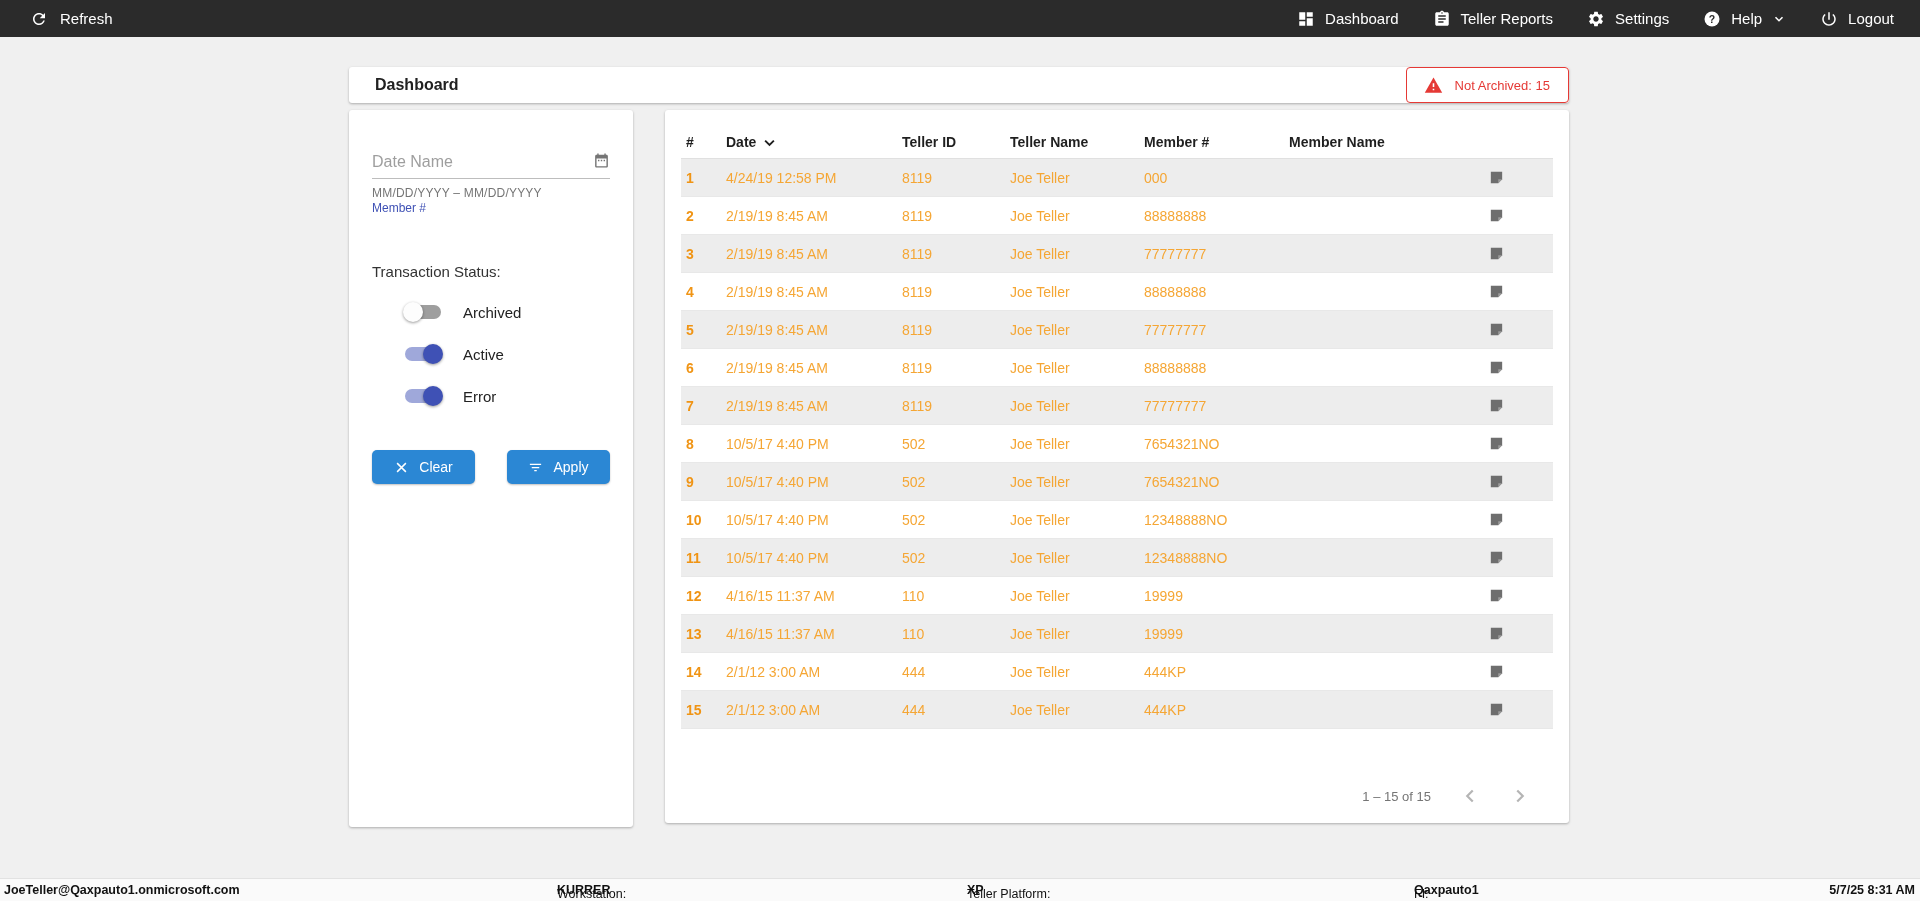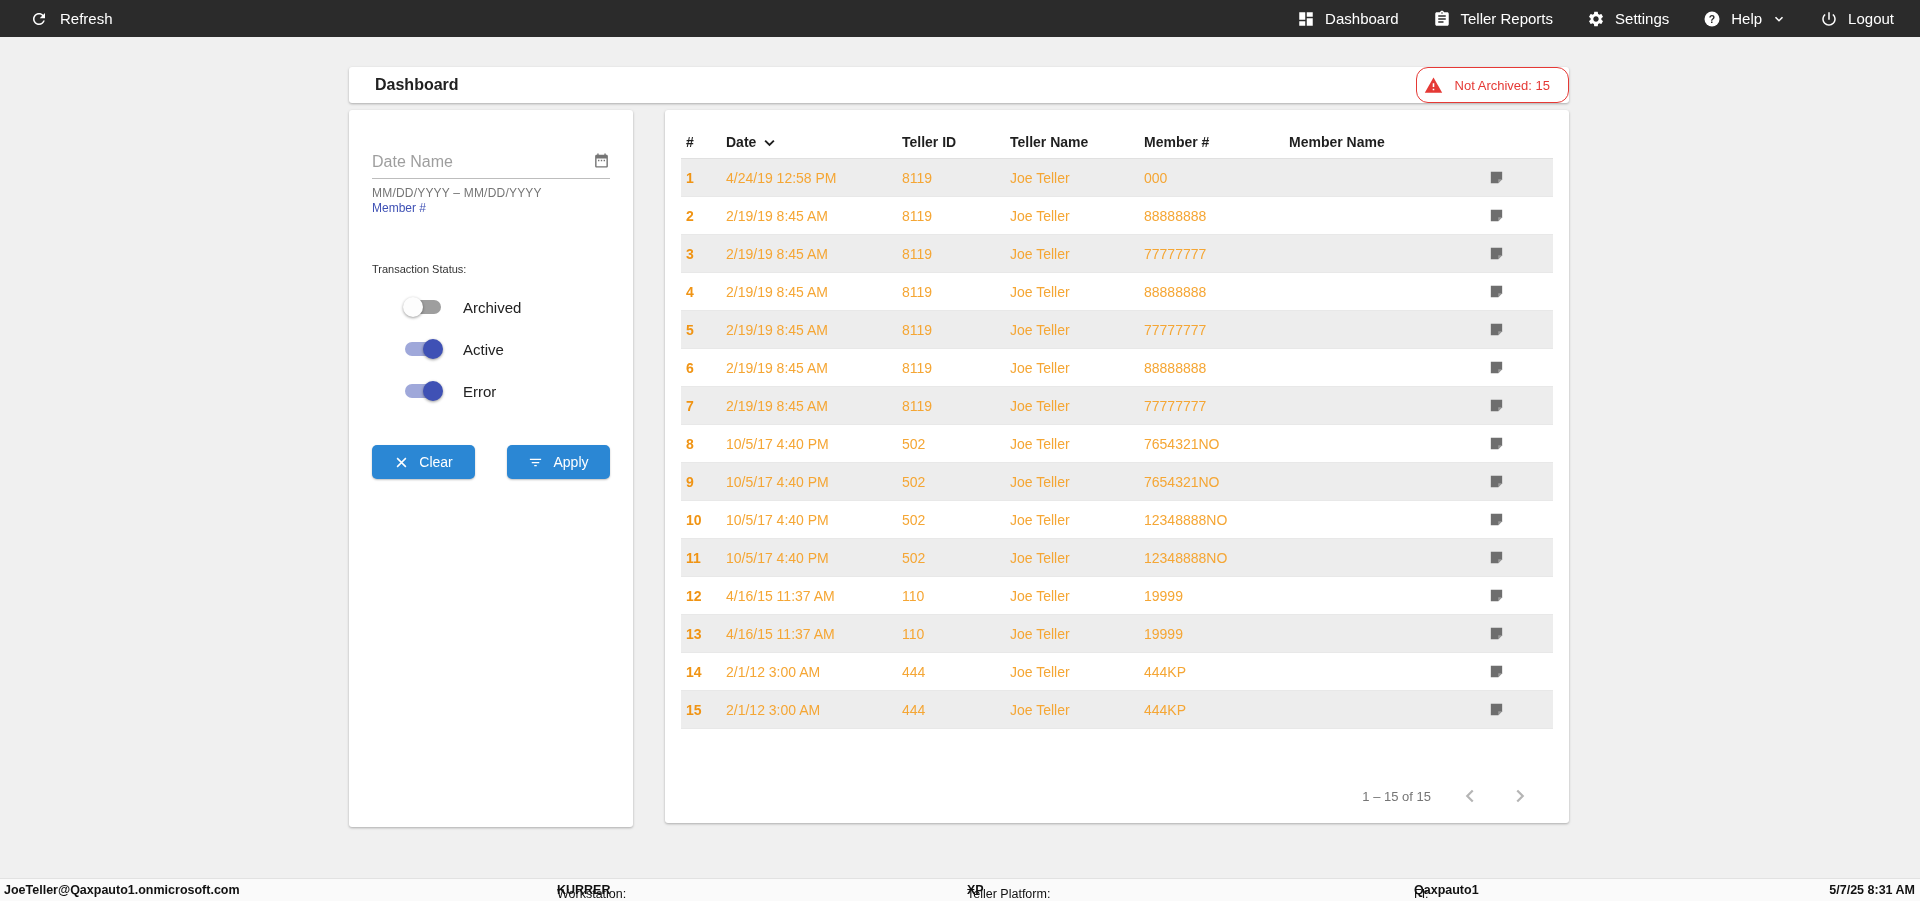--- a/index.html
+++ b/index.html
@@ -16,39 +16,39 @@
   .icon16 { width:18px; height:18px; display:block; }
   .chev-sm { width:14px; height:14px; }
 
   
   .card { position:absolute; background:#fff; border-radius:3px;
     box-shadow:0 1px 3px rgba(0,0,0,.18), 0 1px 2px rgba(0,0,0,.12); }
   .header-card { left:349px; top:67px; width:1220px; height:36px;
     display:flex; align-items:center; }
   .header-card .title { font-size:16px; font-weight:bold; color:#212121; padding-left:26px; }
   .alert-badge { position:absolute; right:0; top:0; height:36px; display:flex; align-items:center;
-    gap:12px; padding:0 18px 0 7px; border:1px solid var(--red,#e53935); border-radius:12px;
+    gap:12px; padding:0 18px 0 17px; border:1px solid var(--red,#e53935); border-radius:4px;
     background:#fff; color:var(--red,#e53935); font-size:13px; cursor:pointer; }
   .alert-badge svg { width:19px; height:19px; }
 
   
   .filter-card { left:349px; top:110px; width:284px; height:717px; padding:36px 23px 0 23px; }
   .field-line { position:relative; border-bottom:1px solid #bdbdbd; height:33px;
     display:flex; align-items:center; cursor:text; }
   .placeholder { color:#9e9e9e; font-size:16px; }
   .field-line .cal { position:absolute; right:0; top:6px; width:17px; height:17px; }
   .helper { font-size:12px; color:#757575; margin-top:7px; letter-spacing:.2px; }
   .mlabel { font-size:12px; color:var(--indigo,#3f51b5); margin-top:1px; }
   .member-line { position:relative; border-bottom:2px solid var(--indigo,#3f51b5);
     height:31px; display:flex; align-items:center; }
   .member-line .val { font-size:16px; color:#212121; }
   .caret { display:inline-block; width:1px; height:18px; background:#333; margin-left:1px; }
   .clear-x { position:absolute; right:0; top:7px; width:16px; height:16px; cursor:pointer; }
   .trans-line { margin-top:46px; }
-  .status-label { margin-top:48px; font-size:11px; color:#333; }
+  .status-label { margin-top:48px; font-size:15px; color:#333; }
   .toggle-row { display:flex; align-items:center; gap:22px; margin:22px 0 0 33px; }
   .toggle { position:relative; width:36px; height:20px; cursor:pointer; flex:0 0 auto; }
   .toggle .track { position:absolute; left:0; top:3px; width:36px; height:14px;
     border-radius:7px; background:#9e9e9e; }
   .toggle .thumb { position:absolute; left:-2px; top:0; width:20px; height:20px;
     border-radius:50%; background:#fdfdfd; box-shadow:0 1px 3px rgba(0,0,0,.4); }
   .toggle.on .track { background:var(--indigo-light,#9fa8da); }
   .toggle.on .thumb { left:18px; background:var(--indigo,#3f51b5); }
   .toggle-label { font-size:15px; color:#222; }
   .btn-row { display:flex; gap:32px; margin-top:44px; }

